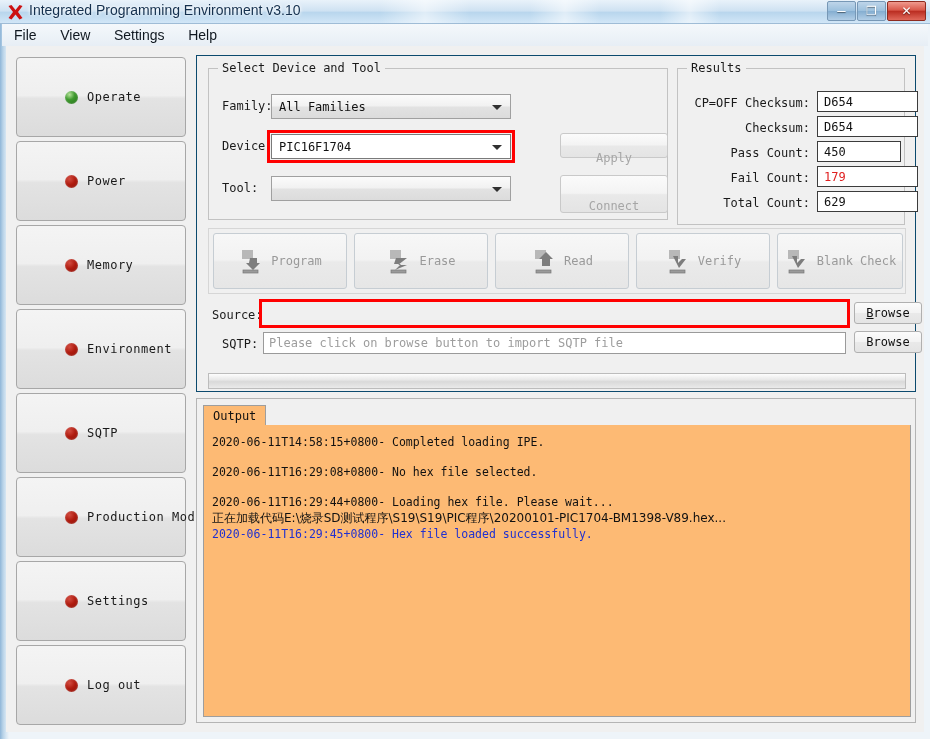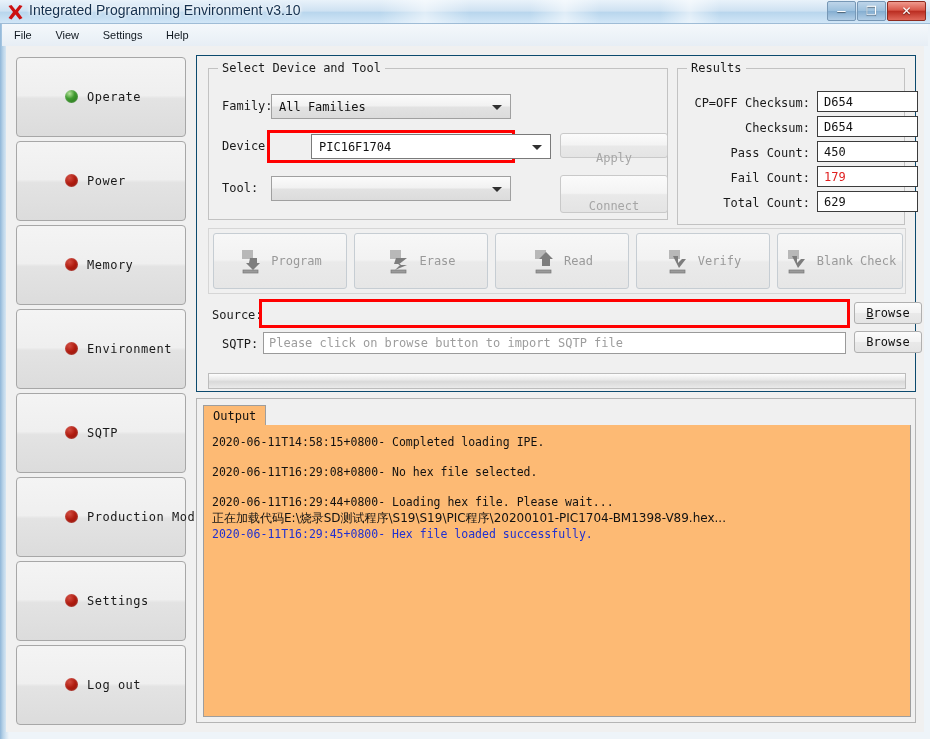--- a/index.html
+++ b/index.html
@@ -81,21 +81,21 @@
   
   #menubar {
     position: absolute;
     left: 2px; top: 24px;
     width: 926px; height: 22px;
     background: linear-gradient(to bottom, #f4f8fb 0%, #e7eef5 100%);
   }
   .menu-item {
     display: inline-block;
     font-family: "Liberation Sans", sans-serif;
-    font-size: 11px;
+    font-size: 14px;
     color: #101820;
     padding: 3px 7px 3px 7px;
     margin: 0;
     cursor: default;
     line-height: 16px;
   }
   .menu-item:first-child { margin-left: 5px; }
 
   
   #client {
@@ -116,21 +116,21 @@
     left: 0; width: 170px; height: 80px;
     background: linear-gradient(to bottom, #f4f4f4 0%, #efefef 48%, #e3e3e3 52%, #dcdcdc 100%);
     border: 1px solid #a7a7a7;
     border-radius: 4px;
     cursor: pointer;
   }
   .side-btn .row {
     position: absolute;
     left: 16px; top: 50%;
     transform: translateY(-50%);
-    display: flex; align-items: flex-start; padding-left: 32px;
+    display: flex; align-items: flex-end; padding-left: 32px;
   }
   .dot {
     width: 13px; height: 13px;
     border-radius: 50%;
     flex: none;
     margin-right: 9px;
   }
   .dot.red {
     background: radial-gradient(circle at 35% 30%, #d24b3f 0%, #b01c10 45%, #8a0f06 100%);
     box-shadow: inset 0 0 2px rgba(255,255,255,.4);
@@ -485,21 +485,21 @@
           <div class="gb-title">Select Device and Tool</div>
 
           <div class="fld-label" style="left:13px; top:30px;">Family:</div>
           <div class="combo" style="left:62px; top:25px; width:240px;">
             <span class="ctext">All Families</span>
             <span class="arrow"></span>
           </div>
 
           <div class="fld-label" style="left:13px; top:70px;">Device:</div>
           <div class="redbox" style="left:58px; top:61px; width:248px; height:33px;"></div>
-          <div class="combo white" style="left:62px; top:65px; width:240px;margin-left:40px;">
+          <div class="combo white" style="left:62px; top:65px; width:240px;">
             <span class="ctext">PIC16F1704</span>
             <span class="arrow"></span>
           </div>
 
           <div class="fld-label" style="left:13px; top:112px;">Tool:</div>
           <div class="combo" style="left:62px; top:107px; width:240px;">
             <span class="ctext"></span>
             <span class="arrow"></span>
           </div>
         </div>
@@ -518,21 +518,21 @@
           <div class="resfield" style="left:139px; top:22px; width:101px;">
             <span class="rtext">D654</span>
           </div>
 
           <div class="fld-label" style="left:4px; top:52px; width:128px; text-align:right;">Checksum:</div>
           <div class="resfield" style="left:139px; top:47px; width:101px;">
             <span class="rtext">D654</span>
           </div>
 
           <div class="fld-label" style="left:4px; top:77px; width:128px; text-align:right;">Pass Count:</div>
-          <div class="resfield" style="left:139px; top:72px; width:101px;">
+          <div class="resfield" style="left:139px; top:72px; width:84px;">
             <span class="rtext">450</span>
           </div>
 
           <div class="fld-label" style="left:4px; top:102px; width:128px; text-align:right;">Fail Count:</div>
           <div class="resfield" style="left:139px; top:97px; width:101px;">
             <span class="rtext red">179</span>
           </div>
 
           <div class="fld-label" style="left:4px; top:127px; width:128px; text-align:right;">Total Count:</div>
           <div class="resfield" style="left:139px; top:122px; width:101px;">

